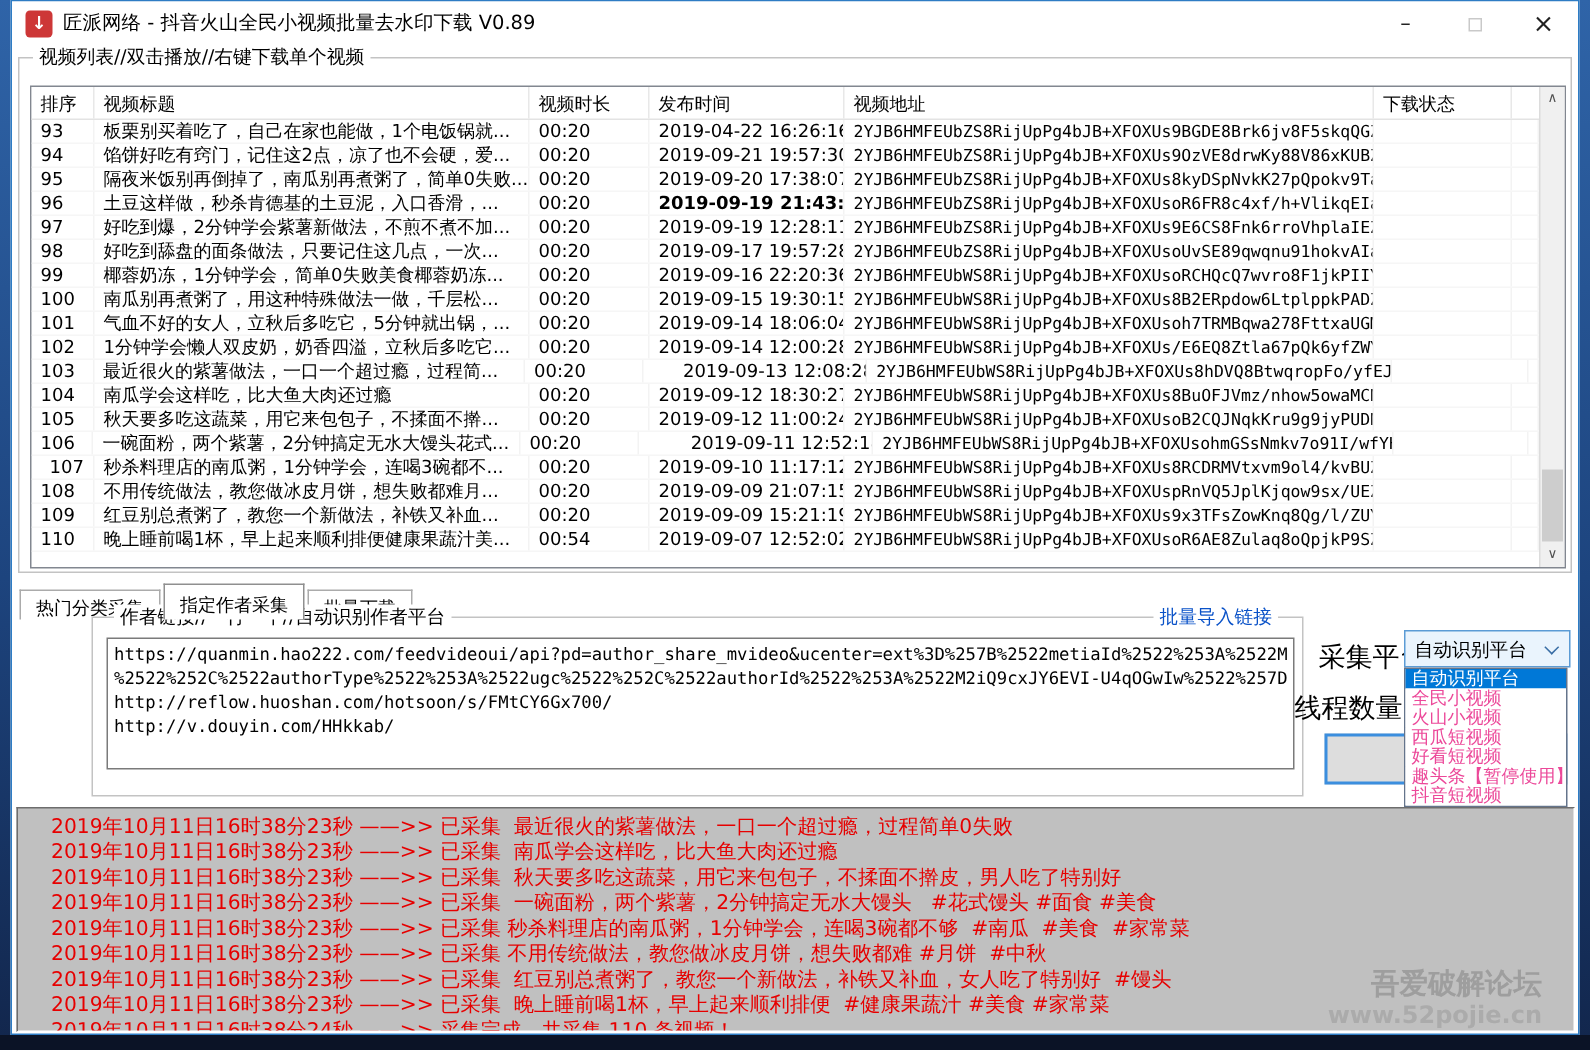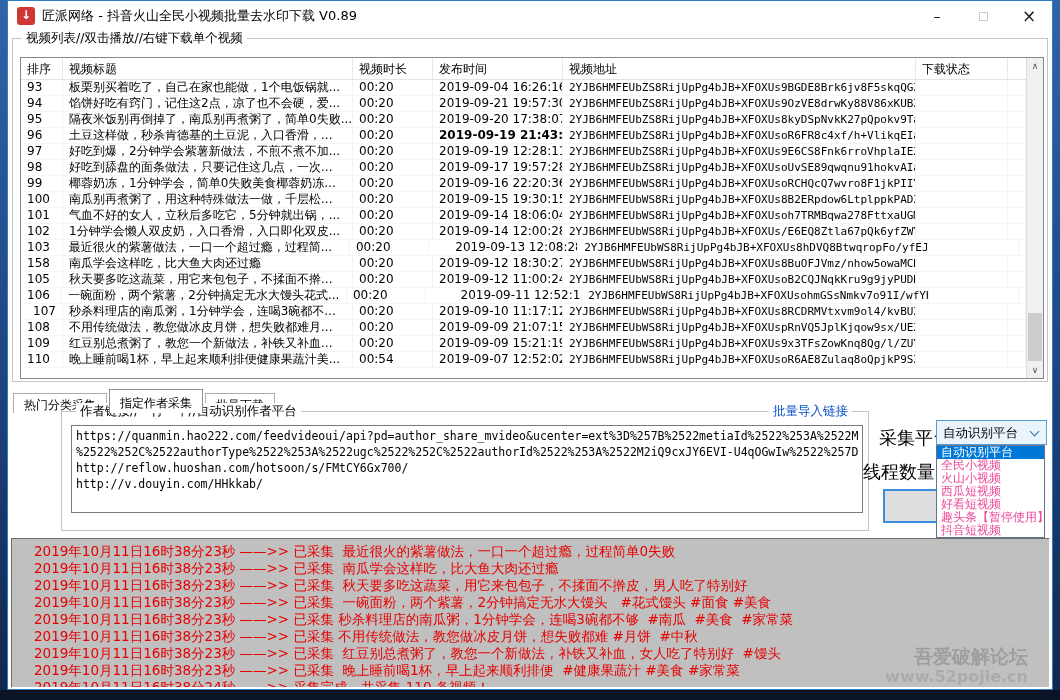--- a/index.html
+++ b/index.html
@@ -119,21 +119,21 @@
           <div class="th" style="width: 130px;">发布时间</div>
           <div class="th" style="width: 353px;">视频地址</div>
           <div class="th" style="width: 92px;">下载状态</div>
           <div class="th" style="flex: 1 1 0%;"></div>
         </div>
       <div class="tbody" id="tbody">
           <div class="tr">
             <div class="td" style="width: 42px;">93</div>
             <div class="td" style="width: 290px;">板栗别买着吃了，自己在家也能做，1个电饭锅就...</div>
             <div class="td" style="width: 80px;">00:20</div>
-            <div class="td" style="width: 130px;">2019-09-04 16:26:16</div>
+            <div class="td" style="width: 130px;">2019-04-22 16:26:16</div>
             <div class="td url" style="width: 353px;">2YJB6HMFEUbZS8RijUpPg4bJB+XFOXUs9BGDE8Brk6jv8F5skqQGZ...</div>
             <div class="td" style="width: 92px;"></div>
             <div class="td" style="flex: 1 1 0%;"></div>
           </div>
           <div class="tr">
             <div class="td" style="width: 42px;">94</div>
             <div class="td" style="width: 290px;">馅饼好吃有窍门，记住这2点，凉了也不会硬，爱...</div>
             <div class="td" style="width: 80px;">00:20</div>
             <div class="td" style="width: 130px;">2019-09-21 19:57:30</div>
             <div class="td url" style="width: 353px;">2YJB6HMFEUbZS8RijUpPg4bJB+XFOXUs9OzVE8drwKy88V86xKUBZ...</div>
@@ -198,38 +198,38 @@
             <div class="td" style="width: 42px;">101</div>
             <div class="td" style="width: 290px;">气血不好的女人，立秋后多吃它，5分钟就出锅，...</div>
             <div class="td" style="width: 80px;">00:20</div>
             <div class="td" style="width: 130px;">2019-09-14 18:06:04</div>
             <div class="td url" style="width: 353px;">2YJB6HMFEUbWS8RijUpPg4bJB+XFOXUsoh7TRMBqwa278FttxaUGM...</div>
             <div class="td" style="width: 92px;"></div>
             <div class="td" style="flex: 1 1 0%;"></div>
           </div>
           <div class="tr">
             <div class="td" style="width: 42px;">102</div>
-            <div class="td" style="width: 290px;">1分钟学会懒人双皮奶，入口香滑，入口即化双皮...</div>
+            <div class="td" style="width: 290px;">1分钟学会懒人双皮奶，奶香四溢，立秋后多吃它...</div>
             <div class="td" style="width: 80px;">00:20</div>
             <div class="td" style="width: 130px;">2019-09-14 12:00:28</div>
             <div class="td url" style="width: 353px;">2YJB6HMFEUbWS8RijUpPg4bJB+XFOXUs/E6EQ8Ztla67pQk6yfZWY...</div>
             <div class="td" style="width: 92px;"></div>
             <div class="td" style="flex: 1 1 0%;"></div>
           </div>
           <div class="tr">
             <div class="td" style="width: 42px;">103</div>
             <div class="td" style="width: 290px;">最近很火的紫薯做法，一口一个超过瘾，过程简...</div>
             <div class="td" style="width: 80px;">00:20</div>
             <div class="td" style="width: 130px; margin-left: 20px;">2019-09-13 12:08:28</div>
             <div class="td url" style="width: 353px;">2YJB6HMFEUbWS8RijUpPg4bJB+XFOXUs8hDVQ8BtwqropFo/yfEJY...</div>
             <div class="td" style="width: 92px;"></div>
             <div class="td" style="flex: 1 1 0%;"></div>
           </div>
           <div class="tr">
-            <div class="td" style="width: 42px;">158</div>
+            <div class="td" style="width: 42px;">104</div>
             <div class="td" style="width: 290px;">南瓜学会这样吃，比大鱼大肉还过瘾</div>
             <div class="td" style="width: 80px;">00:20</div>
             <div class="td" style="width: 130px;">2019-09-12 18:30:27</div>
             <div class="td url" style="width: 353px;">2YJB6HMFEUbWS8RijUpPg4bJB+XFOXUs8BuOFJVmz/nhow5owaMCN...</div>
             <div class="td" style="width: 92px;"></div>
             <div class="td" style="flex: 1 1 0%;"></div>
           </div>
           <div class="tr">
             <div class="td" style="width: 42px;">105</div>
             <div class="td" style="width: 290px;">秋天要多吃这蔬菜，用它来包包子，不揉面不擀...</div>

